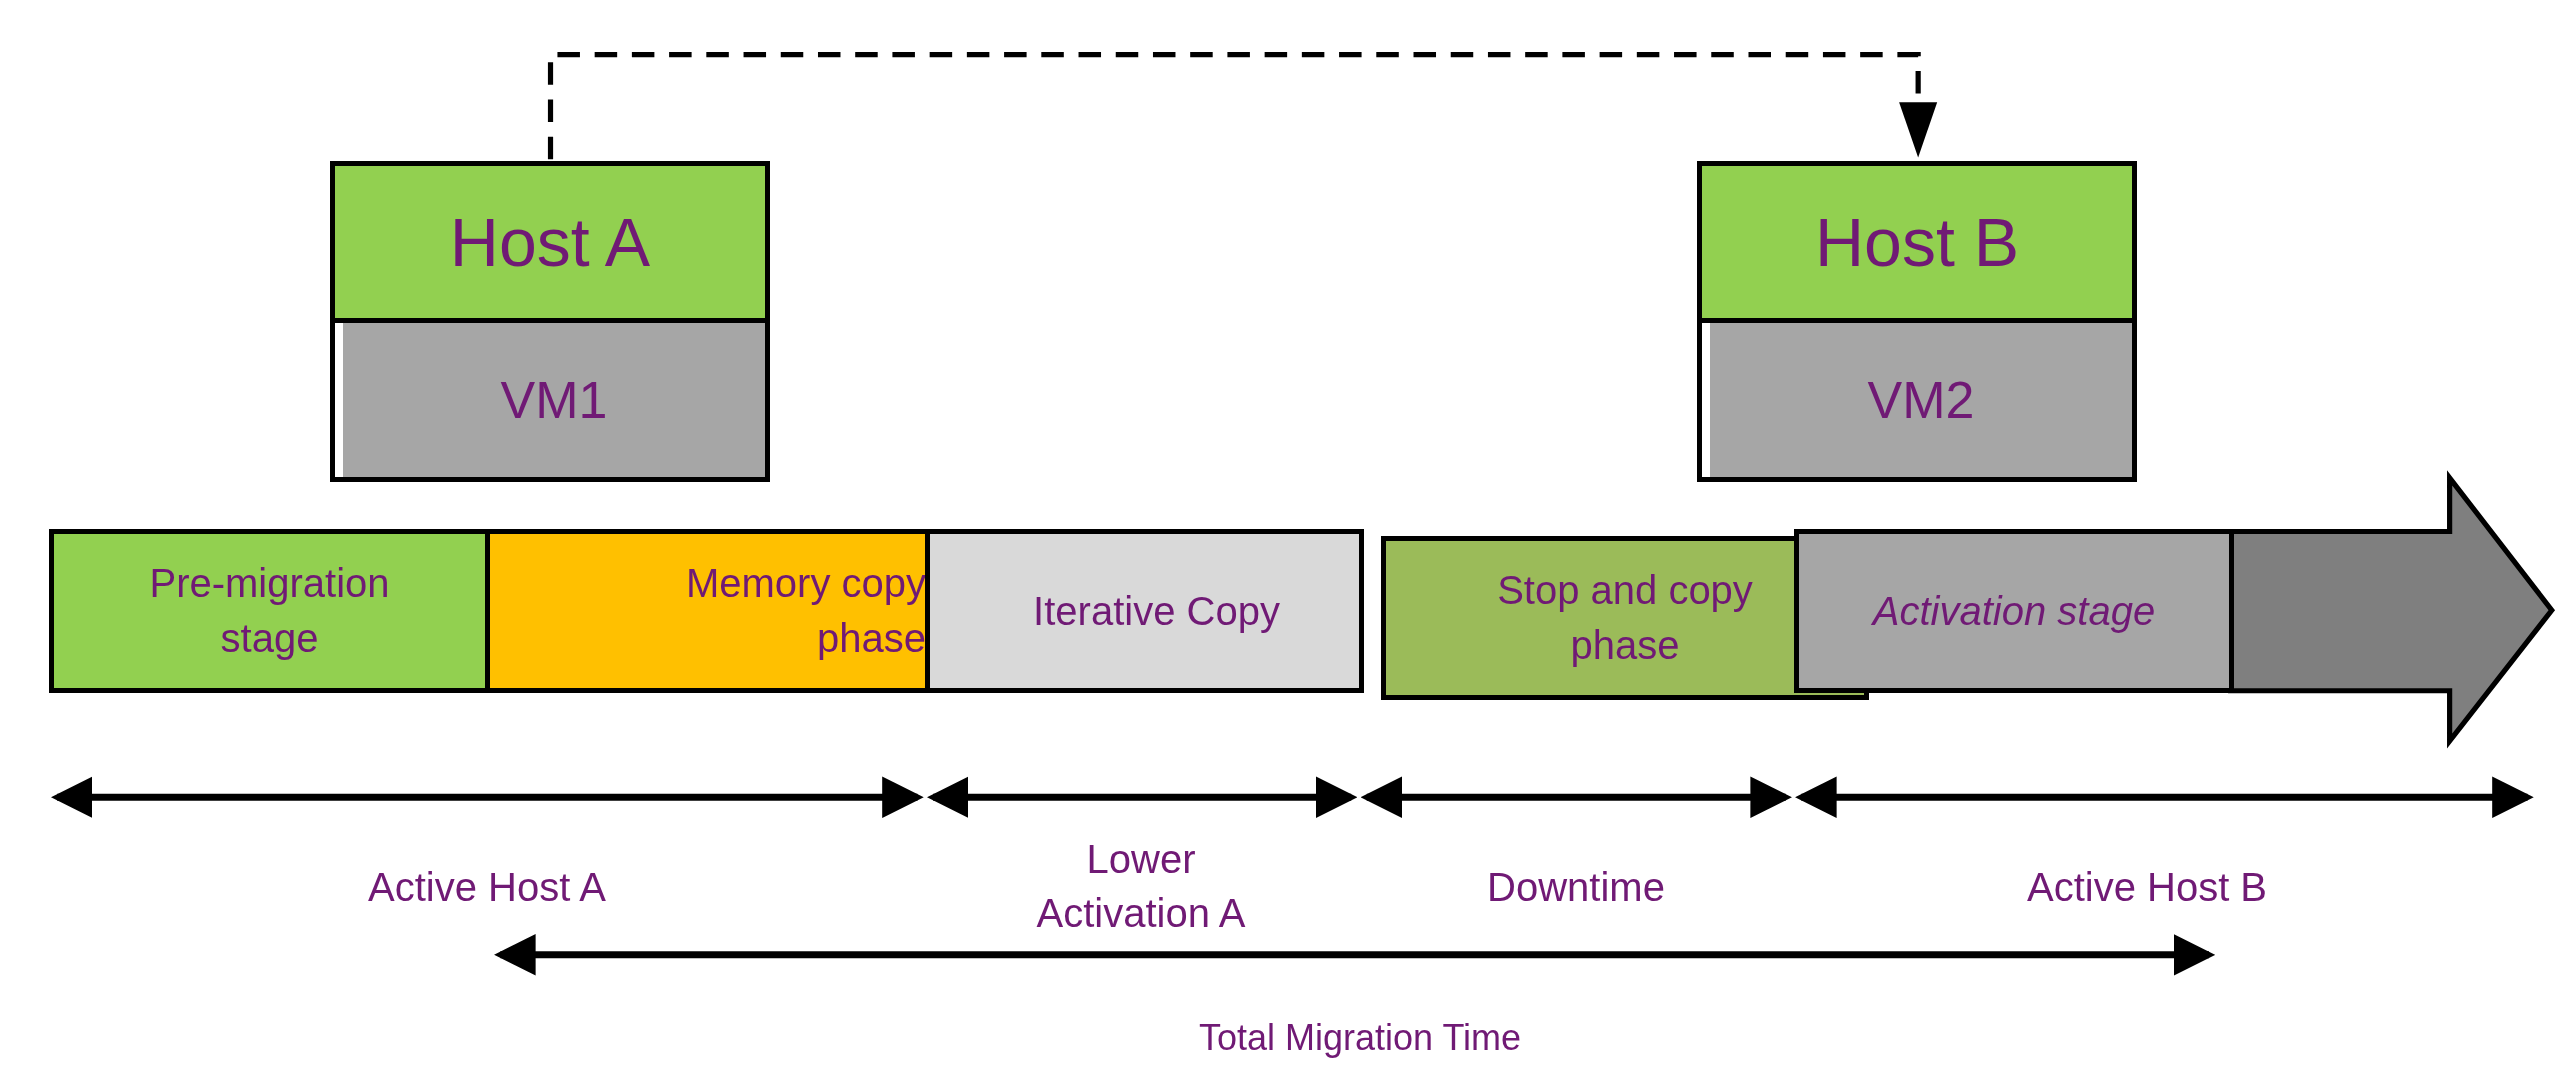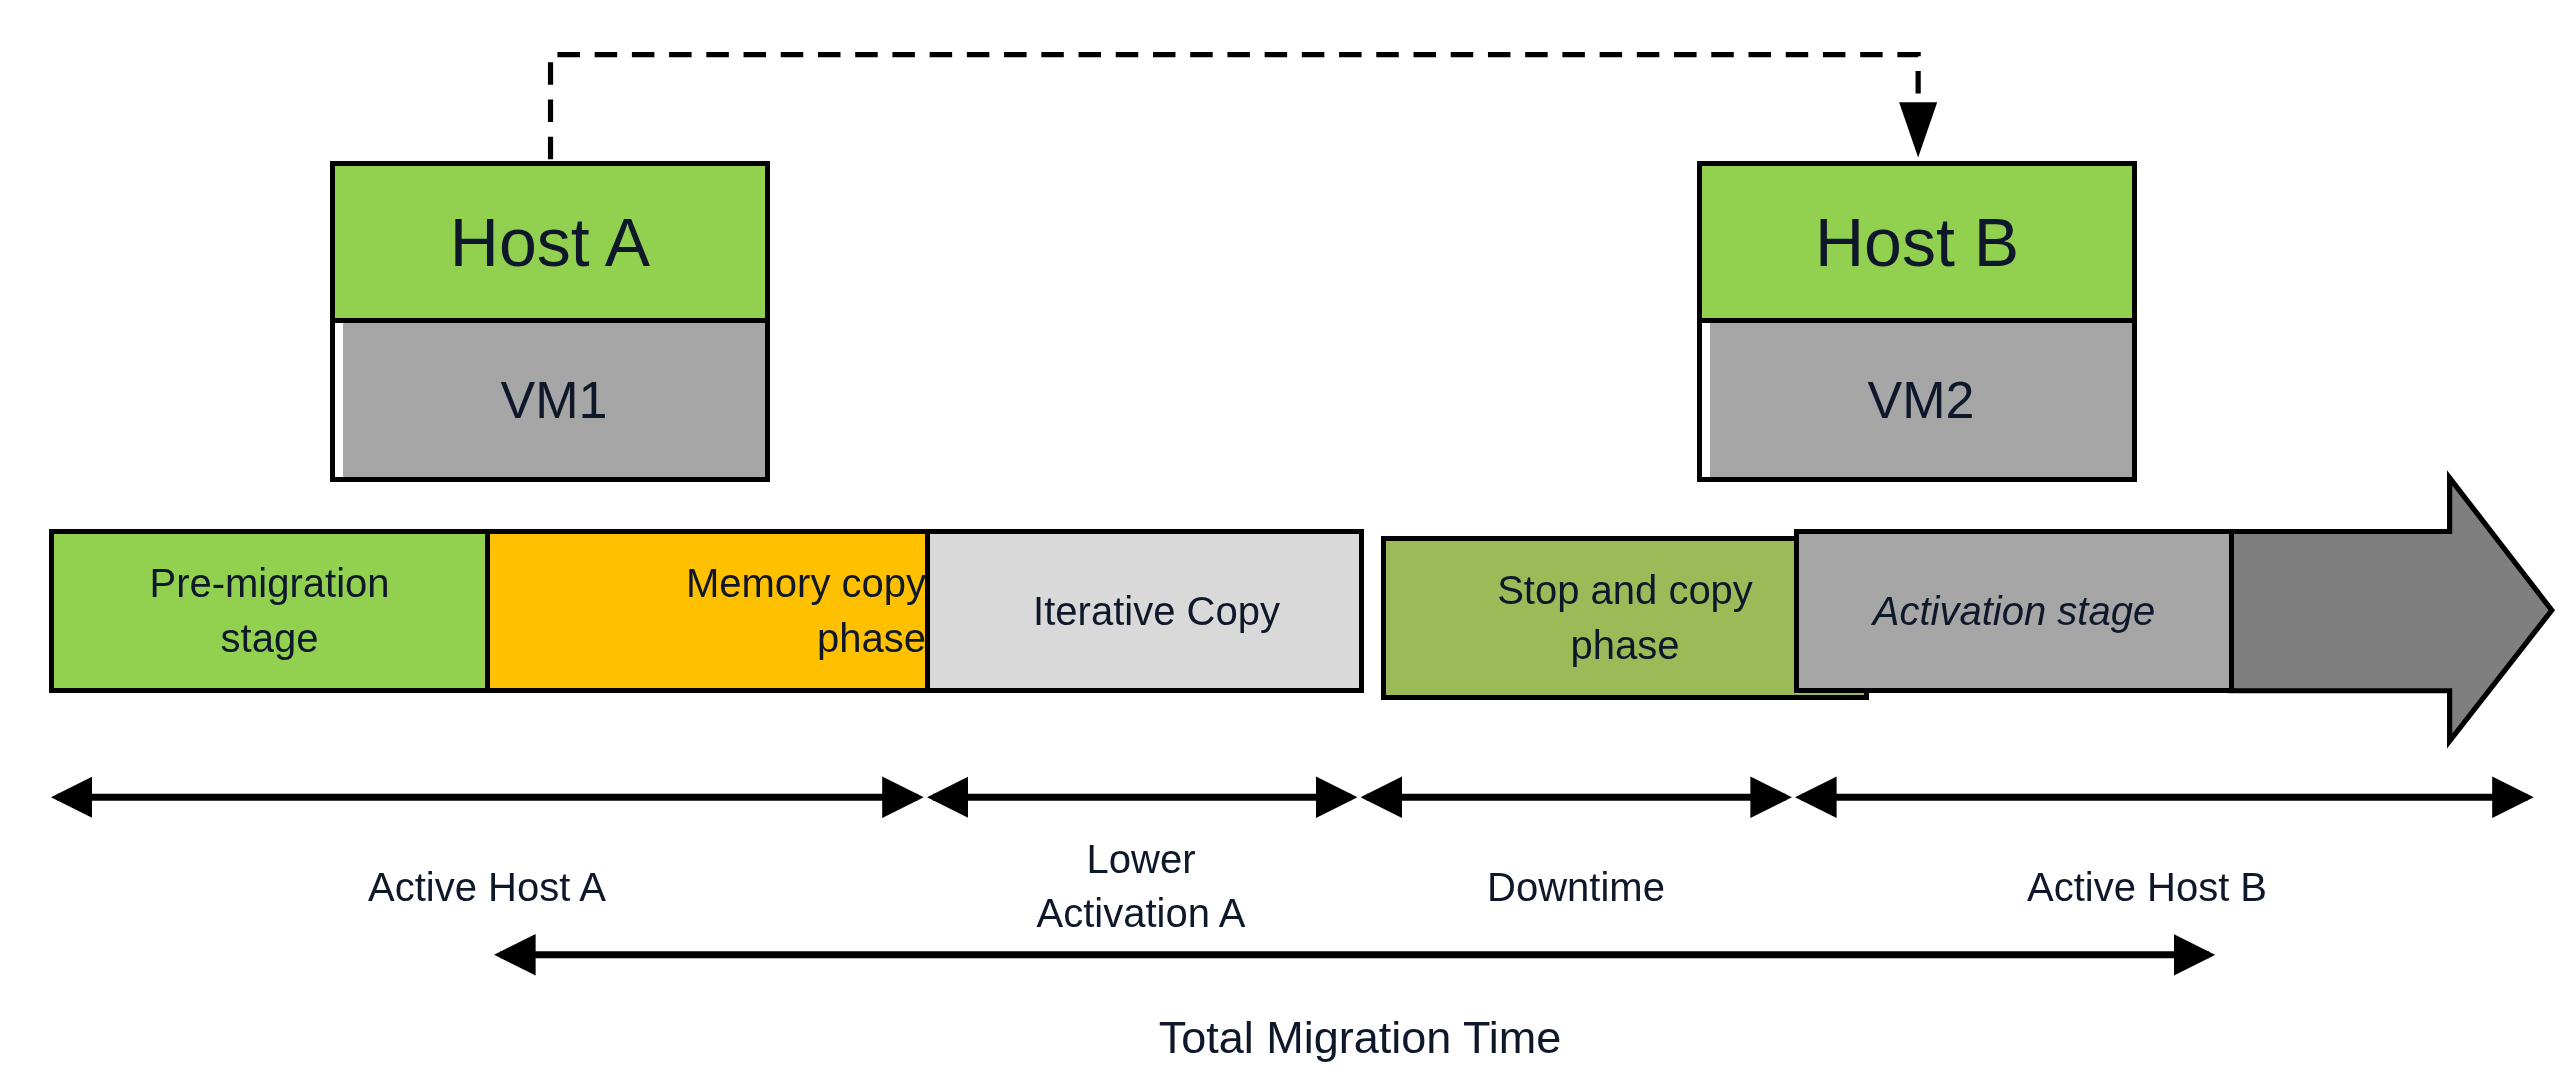--- a/index.html
+++ b/index.html
@@ -2,21 +2,21 @@
 <html style="font-size:14px"><head>
 <meta charset="utf-8">
 <style>
   html,body{margin:0;padding:0;background:#ffffff;}
   .canvas{
     position:relative;
     width:2576px;
     height:1076px;
     background:#ffffff;
     font-family:"Liberation Sans", sans-serif;
-    color:#0f172a;
+    color:#701a75;
     overflow:hidden;
   }
   
   .overlay{position:absolute;left:0;top:0;width:2576px;height:1076px;}
 
   
   .host-box{
     position:absolute;
     top:161px;
     width:440px;
@@ -58,21 +58,21 @@
     transform:translateX(-50%);
     text-align:center;
     font-size:40px;
     line-height:54px;
     white-space:nowrap;
   }
   .total-label{
     position:absolute;
     transform:translateX(-50%);
     text-align:center;
-    font-size:45px;
+    font-size:36px;
     line-height:50px;
     white-space:nowrap;
   }
 </style>
 </head>
 <body>
 
 <div class="canvas">
 
   <svg class="overlay" viewBox="0 0 2976 1243" xmlns="http://www.w3.org/2000/svg">

